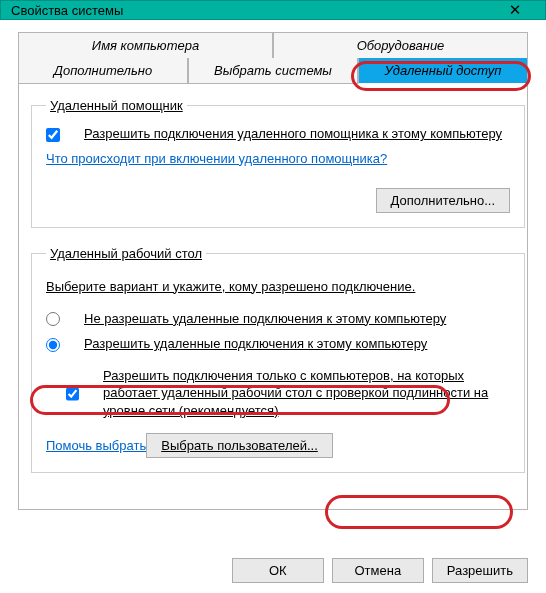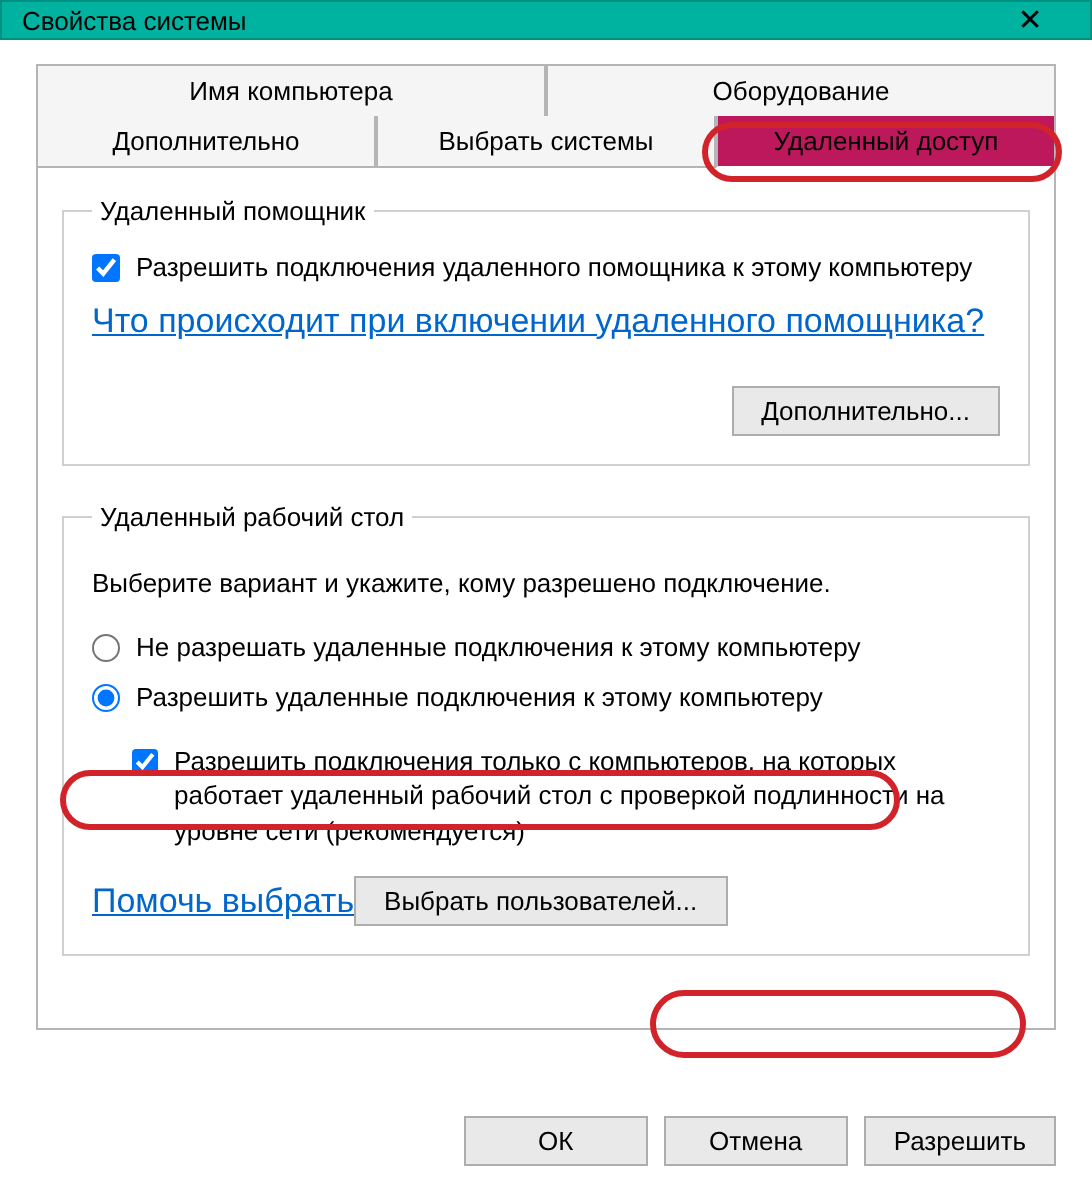--- a/index.html
+++ b/index.html
@@ -4,44 +4,44 @@
 <style>
 * { box-sizing: border-box; margin: 0; padding: 0; font-family: "Segoe UI", Tahoma, sans-serif; }
 body { background: #fff; width: 546px; height: 593px; overflow: hidden; }
 
 .titlebar { background: #00b3a1; height: 20px; display: flex; align-items: center; padding: 0 10px; color: #000; font-size: 13px; border: 1px solid #008f80; }
 .titlebar .title { flex: 1; }
 .titlebar .close { width: 40px; text-align: center; font-size: 15px; color: #000; cursor: pointer; }
 
 .content { padding: 12px 18px 0 18px; }
 
-.tabs-row { display: flex; }
+.tabs-row { display: flex; font-style: italic; }
 .tabs-row .tab { flex: 1; text-align: center; font-size: 13px; padding: 5px 0; border: 1px solid #b5b5b5; background: #fff; cursor: pointer; }
 .tabs-row1 .tab { border-bottom: none; }
 .tabs-row2 .tab { border-top: none; }
 .tab.inactive { background: #f5f5f5; }
-.tab.active { background: #be185d; border-bottom: 1px solid #fff; position: relative; }
+.tab.active { background: #0ea5e9; border-bottom: 1px solid #fff; position: relative; }
 .tab-highlight { border: 3px solid #d2232a; border-radius: 18px; position: absolute; pointer-events: none; }
 .highlight1 { top: 61px; left: 351px; width: 180px; height: 30px; }
 .highlight2 { top: 385px; left: 30px; width: 420px; height: 30px; }
 .highlight3 { top: 495px; left: 325px; width: 188px; height: 34px; }
 
-.panel { border: 1px solid #b5b5b5; border-top: none; padding: 14px 12px 18px 12px; }
+.panel { border: 1px solid #b5b5b5; border-top: none; padding: 14px 2px 18px 12px; text-decoration: underline; }
 
 fieldset.groupbox { border: 1px solid #d0d0d0; margin-bottom: 18px; padding: 12px 14px 14px 14px; font-size: 13px; }
 fieldset.groupbox legend { padding: 0 4px; font-size: 13px; }
 
-.row { display: flex; align-items: flex-start; gap: 8px; margin-bottom: 8px; }
+.row { display: flex; align-items: center; gap: 24px; margin-bottom: 8px; }
 .row.indent { margin-left: 20px; }
 
 label.text { font-size: 13px; line-height: 1.35; }
 
 input[type=checkbox], input[type=radio] { margin-top: 2px; width: 14px; height: 14px; }
 
-a.link { color: #0066cc; text-decoration: underline; font-size: 17px; cursor: pointer; display: inline-block; }
+a.link { color: #0066cc; text-decoration: underline; font-size: 13px; cursor: pointer; display: inline-block; }
 
 .btn { background: #e9e9e9; border: 1px solid #adadad; font-size: 13px; padding: 4px 14px; min-width: 90px; cursor: pointer; }
 .btn-right { float: right; }
 
 .instr { font-size: 13px; margin: 6px 0 16px 0; }
 
 .radio-group { margin: 6px 0; }
 
 .bottom-row { display: flex; justify-content: flex-start; align-items: center; margin-top: 14px; }
 

